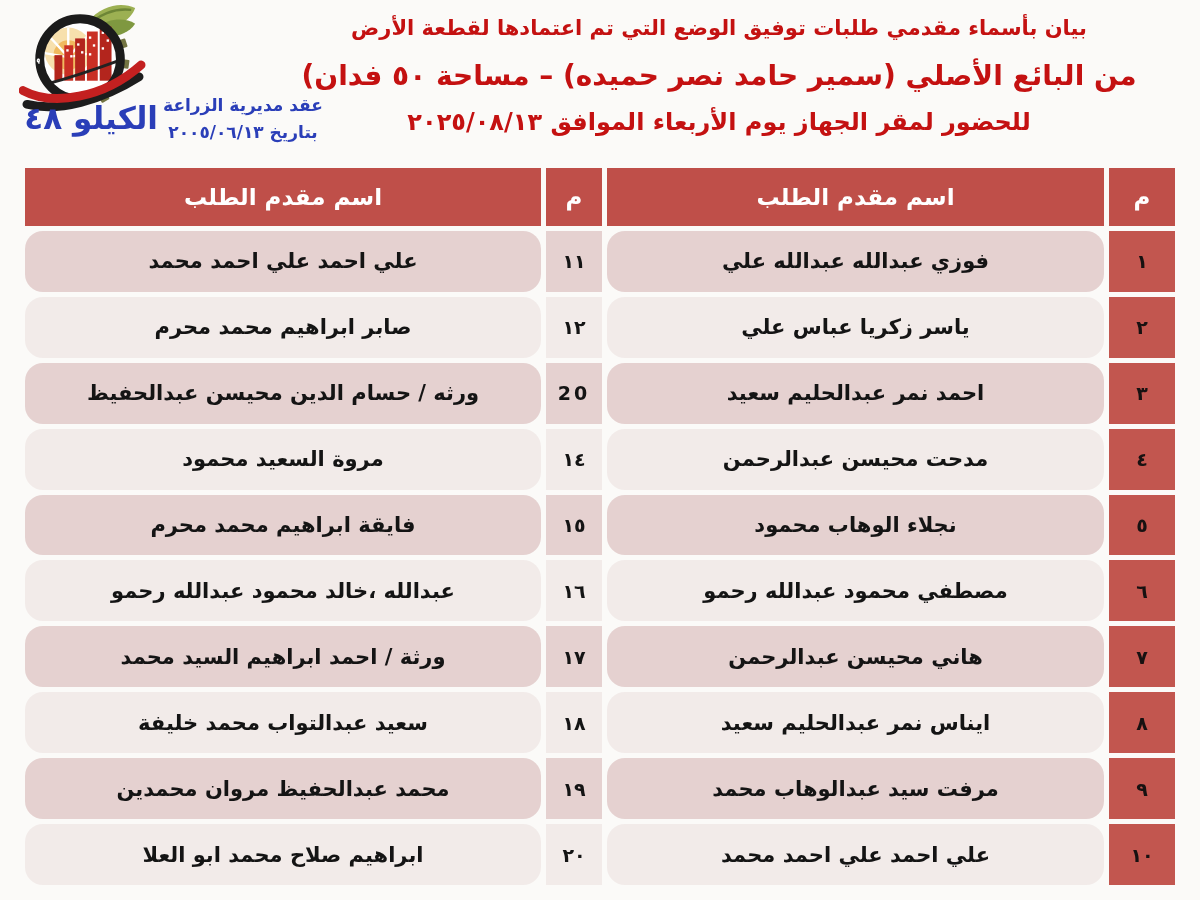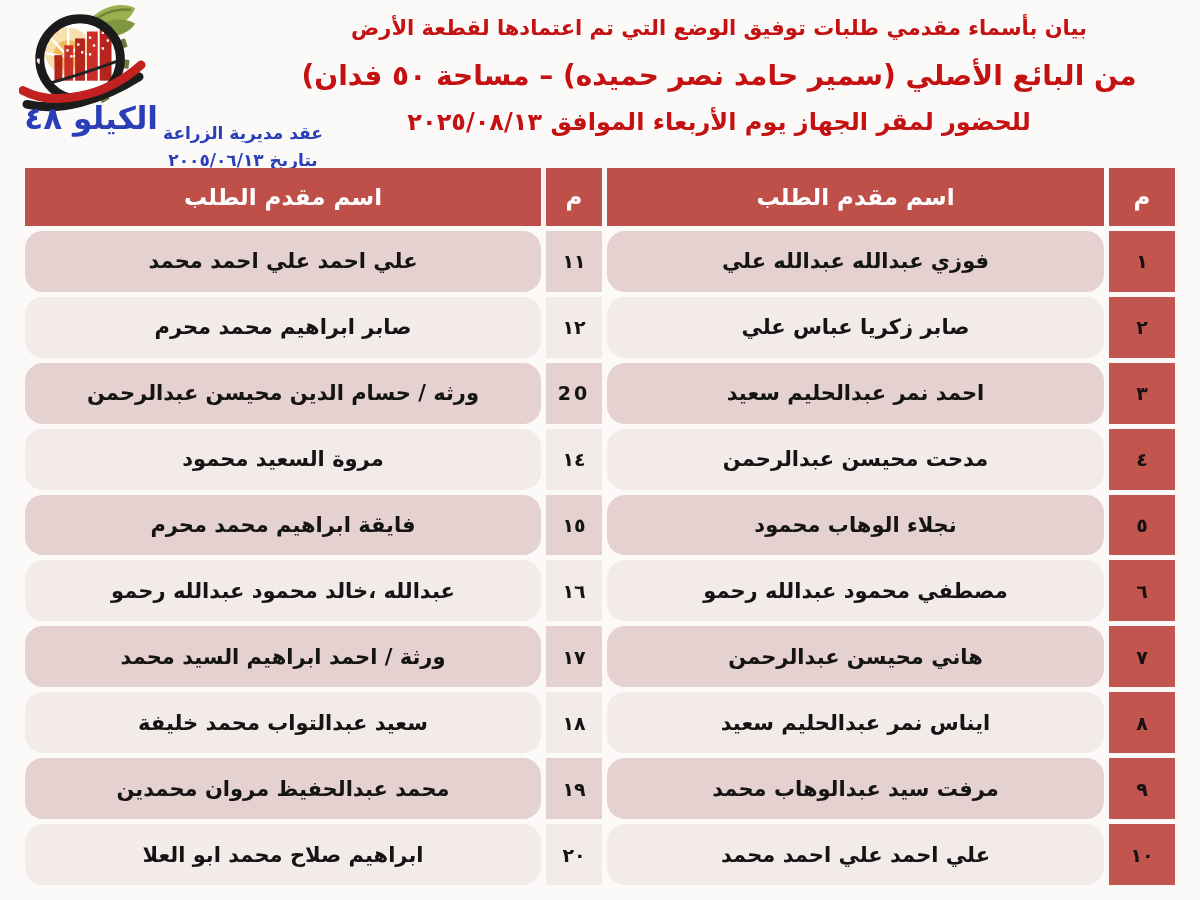--- a/index.html
+++ b/index.html
@@ -39,21 +39,21 @@
   .logo-svg{display:block;margin:2px auto 0 auto;}
   .kilo{
     font-size:31px;font-weight:bold;color:var(--brand-blue);
     line-height:32px;margin-top:-22px;white-space:nowrap;
     text-align:right;
   }
   .contract-note{
     position:absolute;top:92px;left:148px;width:190px;
     text-align:center;color:var(--brand-blue);
     font-weight:bold;font-size:17px;line-height:27px;
-    direction:rtl;white-space:nowrap;margin-top:28px;
+    direction:rtl;white-space:nowrap;
   }
 
   
   .table-wrap{position:absolute;top:163px;left:20px;right:20px;bottom:10px;}
   table.applicants{
     width:100%;height:100%;
     border-collapse:separate;border-spacing:5px 5px;
     table-layout:fixed;direction:rtl;
   }
   col.c-num-r{width:66px;}
@@ -182,29 +182,29 @@
     </thead>
     <tbody>
         <tr class="odd">
           <td class="right-num">١</td>
           <td class="name-cell alt">فوزي عبدالله عبدالله علي</td>
           <td class="mid-num alt">١١</td>
           <td class="name-cell alt">علي احمد علي احمد محمد</td>
         </tr>
         <tr class="even">
           <td class="right-num">٢</td>
-          <td class="name-cell alt">صابر زكريا عباس علي</td>
+          <td class="name-cell alt">ياسر زكريا عباس علي</td>
           <td class="mid-num alt">١٢</td>
           <td class="name-cell alt">صابر ابراهيم محمد محرم</td>
         </tr>
         <tr class="odd">
           <td class="right-num">٣</td>
           <td class="name-cell alt">احمد نمر عبدالحليم سعيد</td>
           <td class="mid-num alt">20</td>
-          <td class="name-cell alt">ورثه / حسام الدين محيسن عبدالرحمن</td>
+          <td class="name-cell alt">ورثه / حسام الدين محيسن عبدالحفيظ</td>
         </tr>
         <tr class="even">
           <td class="right-num">٤</td>
           <td class="name-cell alt">مدحت محيسن عبدالرحمن</td>
           <td class="mid-num alt">١٤</td>
           <td class="name-cell alt">مروة السعيد محمود</td>
         </tr>
         <tr class="odd">
           <td class="right-num">٥</td>
           <td class="name-cell alt">نجلاء الوهاب محمود</td>

